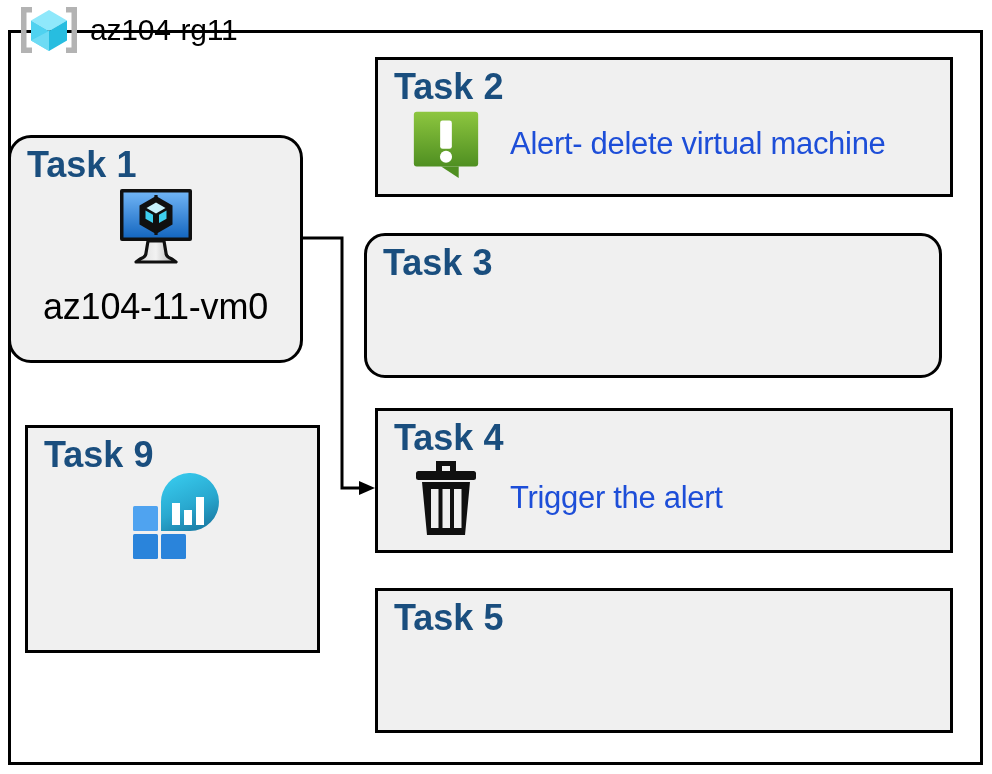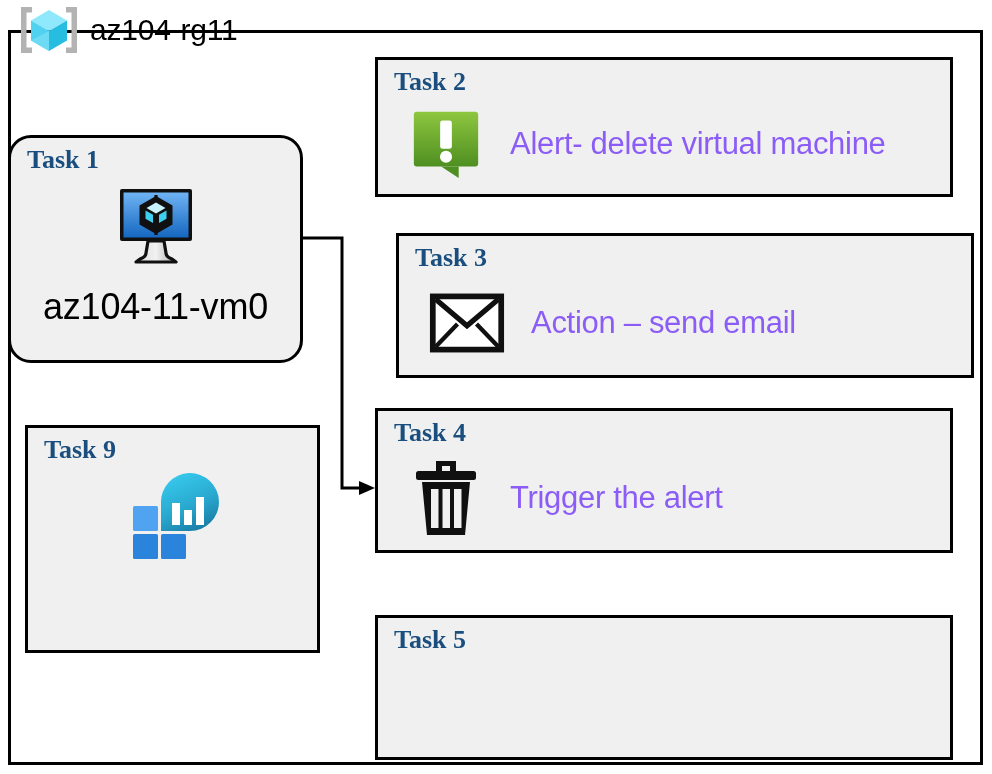--- a/index.html
+++ b/index.html
@@ -66,26 +66,25 @@
   .task-box {
     position: absolute;
     background: #f0f0f0;
     border: 3px solid #000000;
     box-sizing: border-box;
   }
   .task-title {
     position: absolute;
     left: 16px;
     top: 9px;
-    font-size: 26px;
+    font-size: 36px;
     font-weight: bold;
     color: #1a4e7e;
     line-height: 1;
     white-space: nowrap;
-    font-family: Liberation Serif, serif;
   }
 
   
   .task-box.vertical .v-body {
     position: absolute;
     left: 0;
     right: 0;
     top: 44px;
     bottom: 0;
     display: flex;
@@ -122,21 +121,21 @@
   .task-box.horizontal .h-icon {
     width: 76px;
     height: 76px;
     display: flex;
     align-items: center;
     justify-content: center;
     flex: 0 0 auto;
   }
   .task-box.horizontal .h-caption {
     font-size: 31px;
-    color: #8b5cf6;
+    color: #1d4ed8;
     white-space: nowrap;
     letter-spacing: -0.3px;
   }
 
   
   .connector {
     position: absolute;
     left: 0;
     top: 0;
     width: 992px;
@@ -254,32 +253,22 @@
           <rect x="6" y="6" width="66" height="56" rx="3" fill="url(#alertG)"></rect>
           <path d="M34 62 L52 62 L52 74 Z" fill="#4f8f21"></path>
           <rect x="33" y="15" width="12" height="29" rx="2.5" fill="#ffffff"></rect>
           <circle cx="39" cy="52" r="6.2" fill="#ffffff"></circle>
         </svg>
       </div>
       <div class="h-caption">Alert- delete virtual machine</div>
     </div>
   </div>
 
-  <div class="task-box horizontal" style="left:396px; top:233px; width:578px; height:145px;">
+  <div class="task-box horizontal" style="left:364px; top:233px; width:578px; height:145px;border-radius:21px;">
     <div class="task-title">Task 3</div>
-    <div class="h-body">
-      <div class="h-icon">
-        <svg width="80" height="66" viewBox="0 0 80 66">
-          <rect x="4" y="5" width="72" height="56" fill="#ffffff" stroke="#101010" stroke-width="6"></rect>
-          <path d="M7 8 L40 36 L73 8" fill="none" stroke="#101010" stroke-width="5.5"></path>
-          <path d="M7 58 L30 34 M73 58 L50 34" fill="none" stroke="#101010" stroke-width="4.5"></path>
-        </svg>
-      </div>
-      <div class="h-caption">Action – send email</div>
-    </div>
   </div>
 
   <div class="task-box horizontal" style="left:375px; top:408px; width:578px; height:145px;">
     <div class="task-title">Task 4</div>
     <div class="h-body">
       <div class="h-icon">
         <svg width="70" height="80" viewBox="0 0 70 80">
 
           <path d="M25 3 L45 3 L45 13 L39 13 L39 8 L31 8 L31 13 L25 13 Z" fill="#101010"></path>
 
@@ -289,17 +278,17 @@
 
           <rect x="20" y="31" width="7.5" height="39" fill="#f0f0f0"></rect>
           <rect x="31.5" y="31" width="7.5" height="39" fill="#f0f0f0"></rect>
           <rect x="43" y="31" width="7.5" height="39" fill="#f0f0f0"></rect>
         </svg>
       </div>
       <div class="h-caption">Trigger the alert</div>
     </div>
   </div>
 
-  <div class="task-box horizontal" style="left:375px; top:588px; width:578px; height:145px;margin-top:27px;">
+  <div class="task-box horizontal" style="left:375px; top:588px; width:578px; height:145px;">
     <div class="task-title">Task 5</div>
   </div>
 
 </div>
 
 </body></html>

